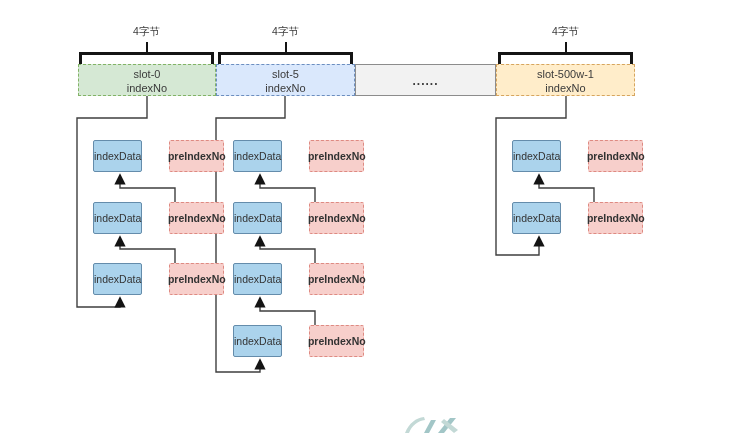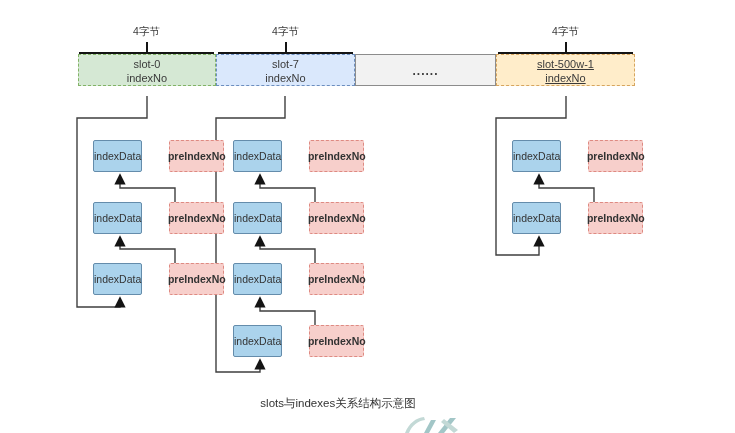--- a/index.html
+++ b/index.html
@@ -13,29 +13,29 @@
   .bracket{position:absolute;top:52px;height:12px;border-top:3px solid var(--bracket);}
   .bracket::before,.bracket::after{
     content:"";position:absolute;top:-3px;width:3px;height:12px;background:var(--bracket);
   }
   .bracket::before{left:0;}
   .bracket::after{right:0;}
   .bracket .tick{position:absolute;left:50%;top:-13px;width:2px;height:10px;margin-left:-1px;background:var(--bracket);}
   .byte-label{position:absolute;top:25px;height:13px;font-size:10.5px;text-align:center;color:#3a3a3a;}
   
   .slot{
-    position:absolute;top:54px;height:32px;box-sizing:border-box;
+    position:absolute;top:64px;height:32px;box-sizing:border-box;
     border:1px dashed #999;text-align:center;font-size:11px;line-height:14px;
     padding-top:2px;color:#3a3a3a;
   }
   .slot.s0{background:var(--slot0-fill);border-color:var(--slot0-border);}
   .slot.s1{background:var(--slot1-fill);border-color:var(--slot1-border);}
   .slot.sg{background:var(--slot-gray-fill);border:1px solid var(--slot-gray-border);
            font-weight:bold;letter-spacing:1px;line-height:28px;font-size:12px;}
-  .slot.sl{background:var(--slot-last-fill);border-color:var(--slot-last-border);text-decoration:underline;}
+  .slot.sl{background:var(--slot-last-fill);border-color:var(--slot-last-border);}
   
   .ibox{position:absolute;width:110px;height:49px;display:flex;gap:28px;}
   .cell{
     box-sizing:border-box;width:55px;height:32px;font-size:10.5px;
     display:flex;align-items:center;justify-content:center;color:#333;
     border-radius:2px;
   }
   .cell.idx{background:var(--index-data-fill);border:1px solid var(--index-data-border);z-index:2;}
   .cell.pre{background:var(--pre-index-fill);border:1px dashed var(--pre-index-border);margin-left:-1px;z-index:1;font-weight:bold;}
   
@@ -64,21 +64,21 @@
     </div>
   <div class="bracket" style="left:498px;width:135px;">
       <span class="tick"></span>
     </div>
 
   <div class="slot s0" style="left:78px;width:138px;">
     <div>slot-0</div>
     <div>indexNo</div>
   </div>
   <div class="slot s1" style="left:216px;width:139px;">
-    <div>slot-7</div>
+    <div>slot-5</div>
     <div>indexNo</div>
   </div>
   <div class="slot sg" style="left:355px;width:141px;">
     <div>......</div>
   </div>
   <div class="slot sl" style="left:496px;width:139px;">
     <div>slot-500w-1</div>
     <div>indexNo</div>
   </div>
 
@@ -139,21 +139,20 @@
     <path class="conn" d="M566,96 L566,118 L496,118 L496,255 L539,255 L539,237" marker-end="url(#ah)"></path>
 
     <path class="conn" d="M175,202 L175,188 L120,188 L120,175" marker-end="url(#ah)"></path>
     <path class="conn" d="M175,263 L175,249 L120,249 L120,237" marker-end="url(#ah)"></path>
     <path class="conn" d="M315,202 L315,188 L260,188 L260,175" marker-end="url(#ah)"></path>
     <path class="conn" d="M315,263 L315,249 L260,249 L260,237" marker-end="url(#ah)"></path>
     <path class="conn" d="M315,325 L315,311 L260,311 L260,298" marker-end="url(#ah)"></path>
     <path class="conn" d="M594,202 L594,188 L539,188 L539,175" marker-end="url(#ah)"></path>
   </svg>
 
-  <div class="caption">slots与indexes关系结构示意图</div>
 
   <svg id="wm" width="70" height="19" viewBox="0 0 70 19">
     <path d="M5,19 C9,9 16,4 24,3 L25,6 C18,7 12,11 9,19 Z" style="fill:var(--watermark-light)"></path>
     <path d="M24,19 L31,6 L36,6 L29,19 Z" style="fill:var(--watermark)"></path>
     <path d="M38,19 L50,4 L56,4 L44,19 Z" style="fill:var(--watermark)"></path>
     <path d="M41,8 L44,5 L58,16 L54,19 Z" style="fill:var(--watermark-light)"></path>
   </svg>
 
 </div>
 

